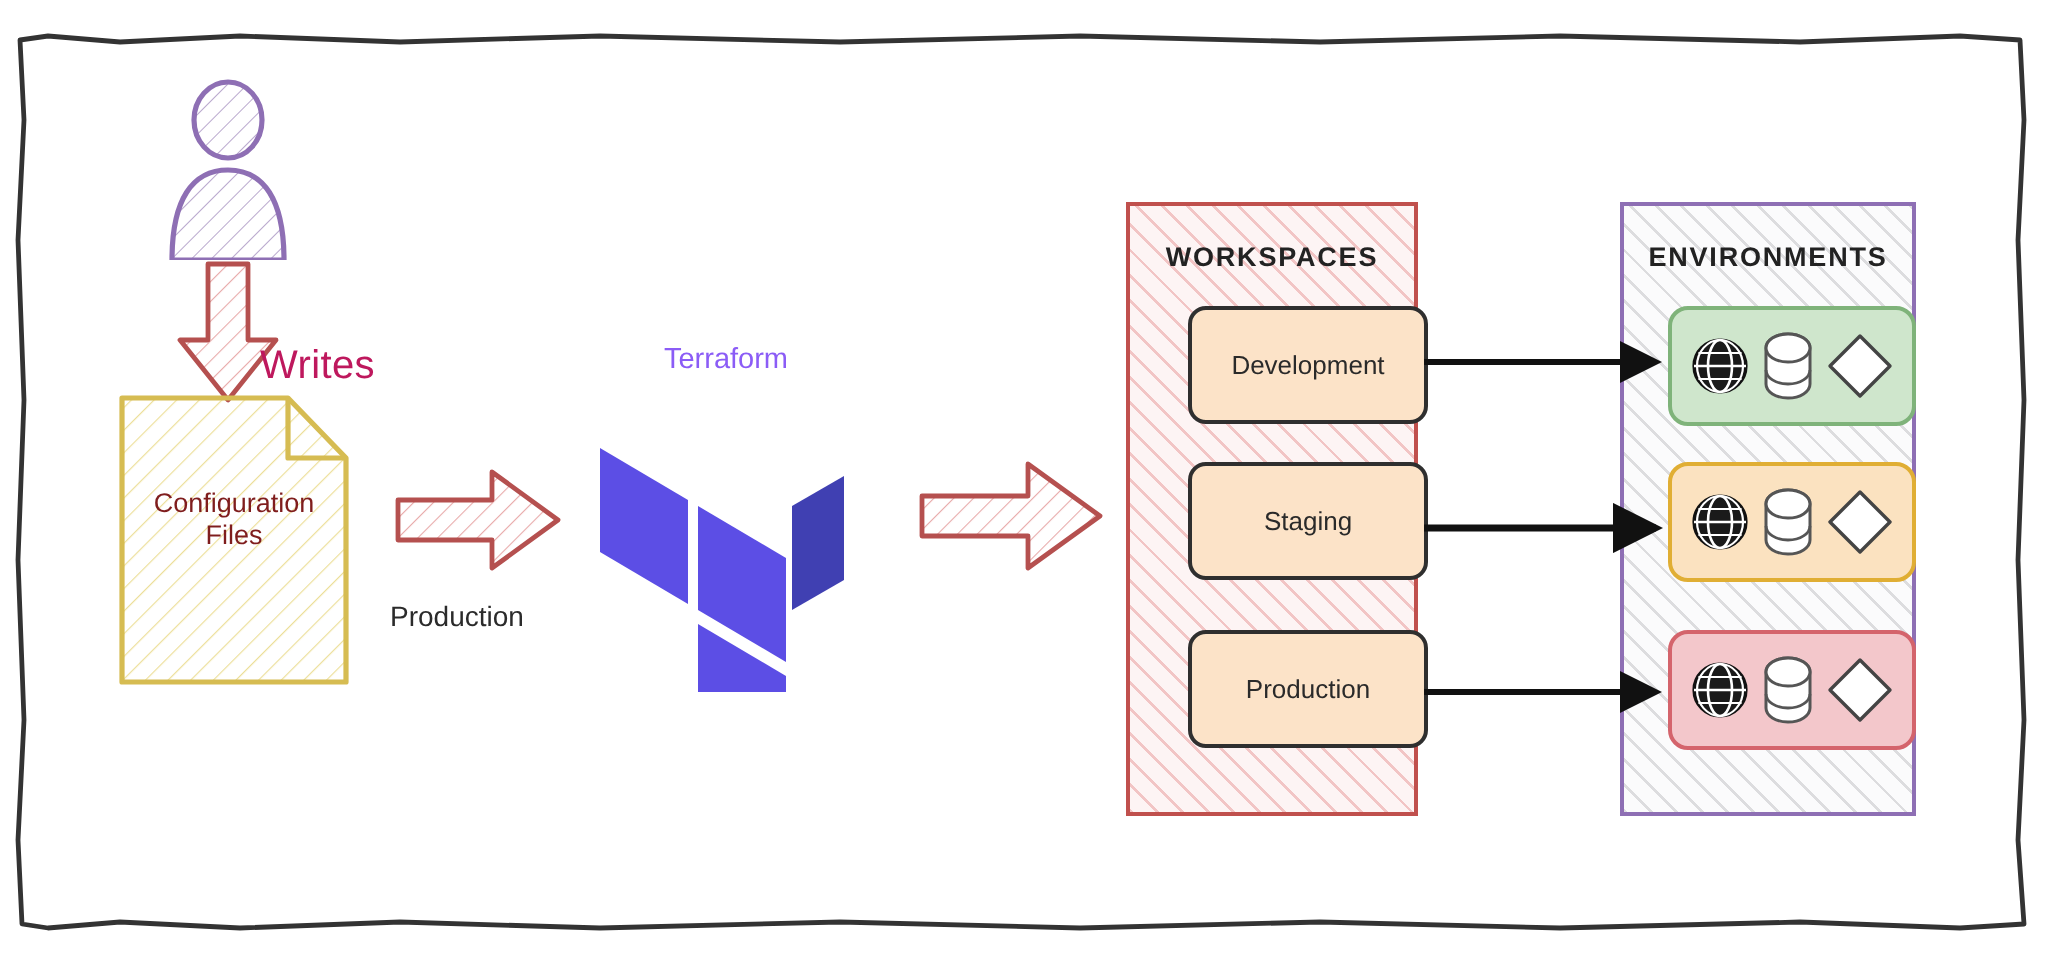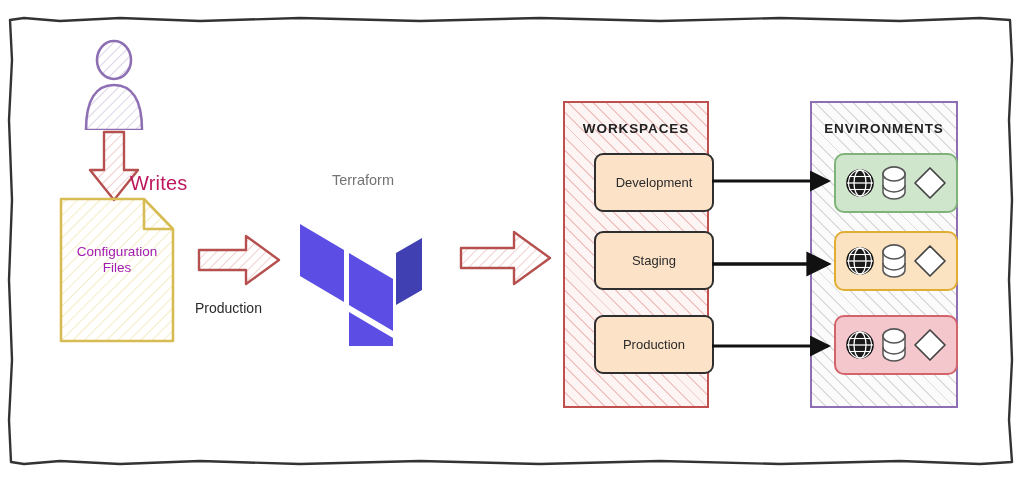--- a/index.html
+++ b/index.html
@@ -37,35 +37,35 @@
     margin-top: 32px;
   }
 
   
   #config-file { left: 58px; top: 196px; width: 118px; height: 148px; }
   #config-file-label {
     position: absolute;
     left: 0; top: 48px; width: 118px;
     text-align: center;
     font-size: 13.5px; line-height: 16px;
-    color: #a21caf; white-space: pre-line;
+    color: #7f1d1d; white-space: pre-line;
   }
 
   
   #configures-arrow { left: 196px; top: 232px; width: 86px; height: 56px; }
   #configures-label {
     left: 195px; top: 300px;
     font-size: 14px; color: #2b2b2b;
   }
 
   
   #terraform-label {
     left: 303px; top: 172px; width: 120px;
     text-align: center;
-    font-size: 14.5px; color: #737373;
+    font-size: 14.5px; color: #8b5cf6;
   }
   #terraform-logo { left: 296px; top: 198px; width: 132px; height: 150px; }
 
   
   #mid-arrow { left: 458px; top: 228px; width: 96px; height: 60px; }
 
   
   .panel {
     border-width: 2px;
     border-style: solid;

